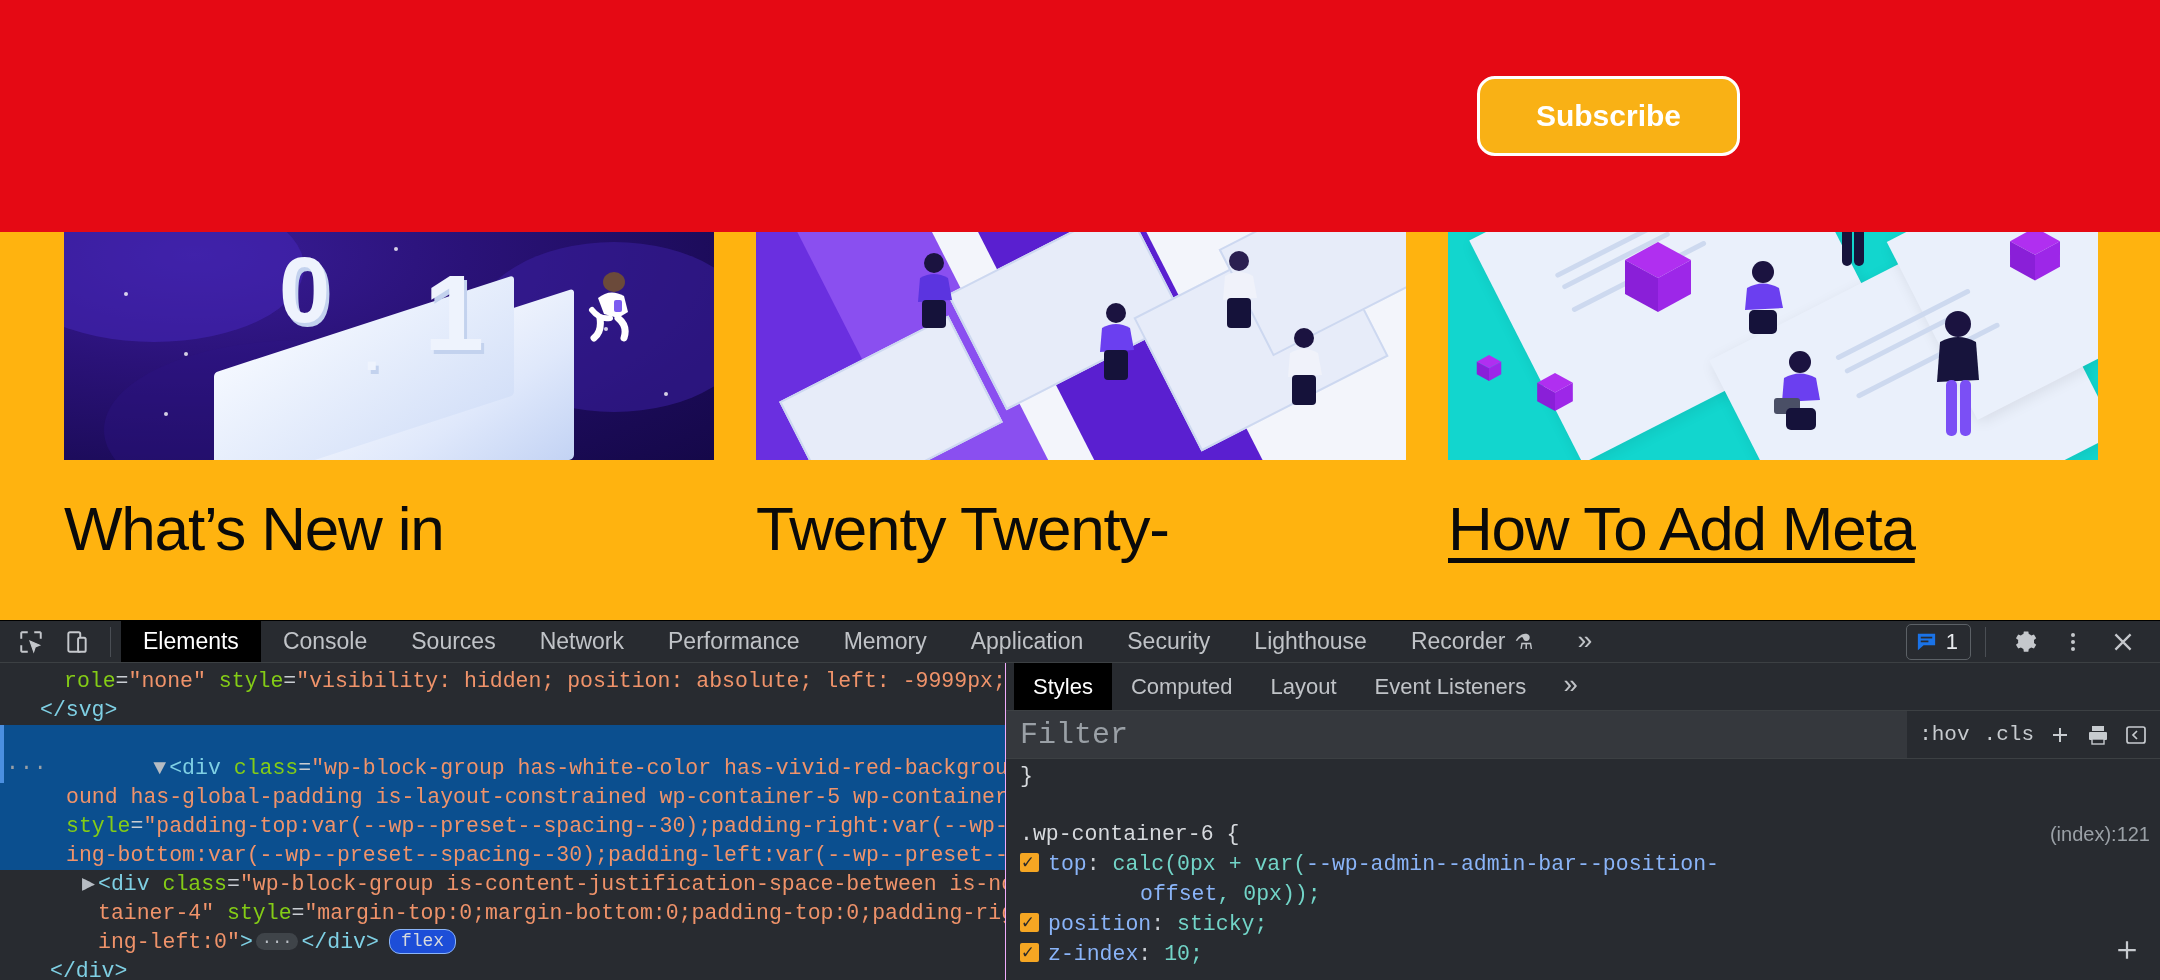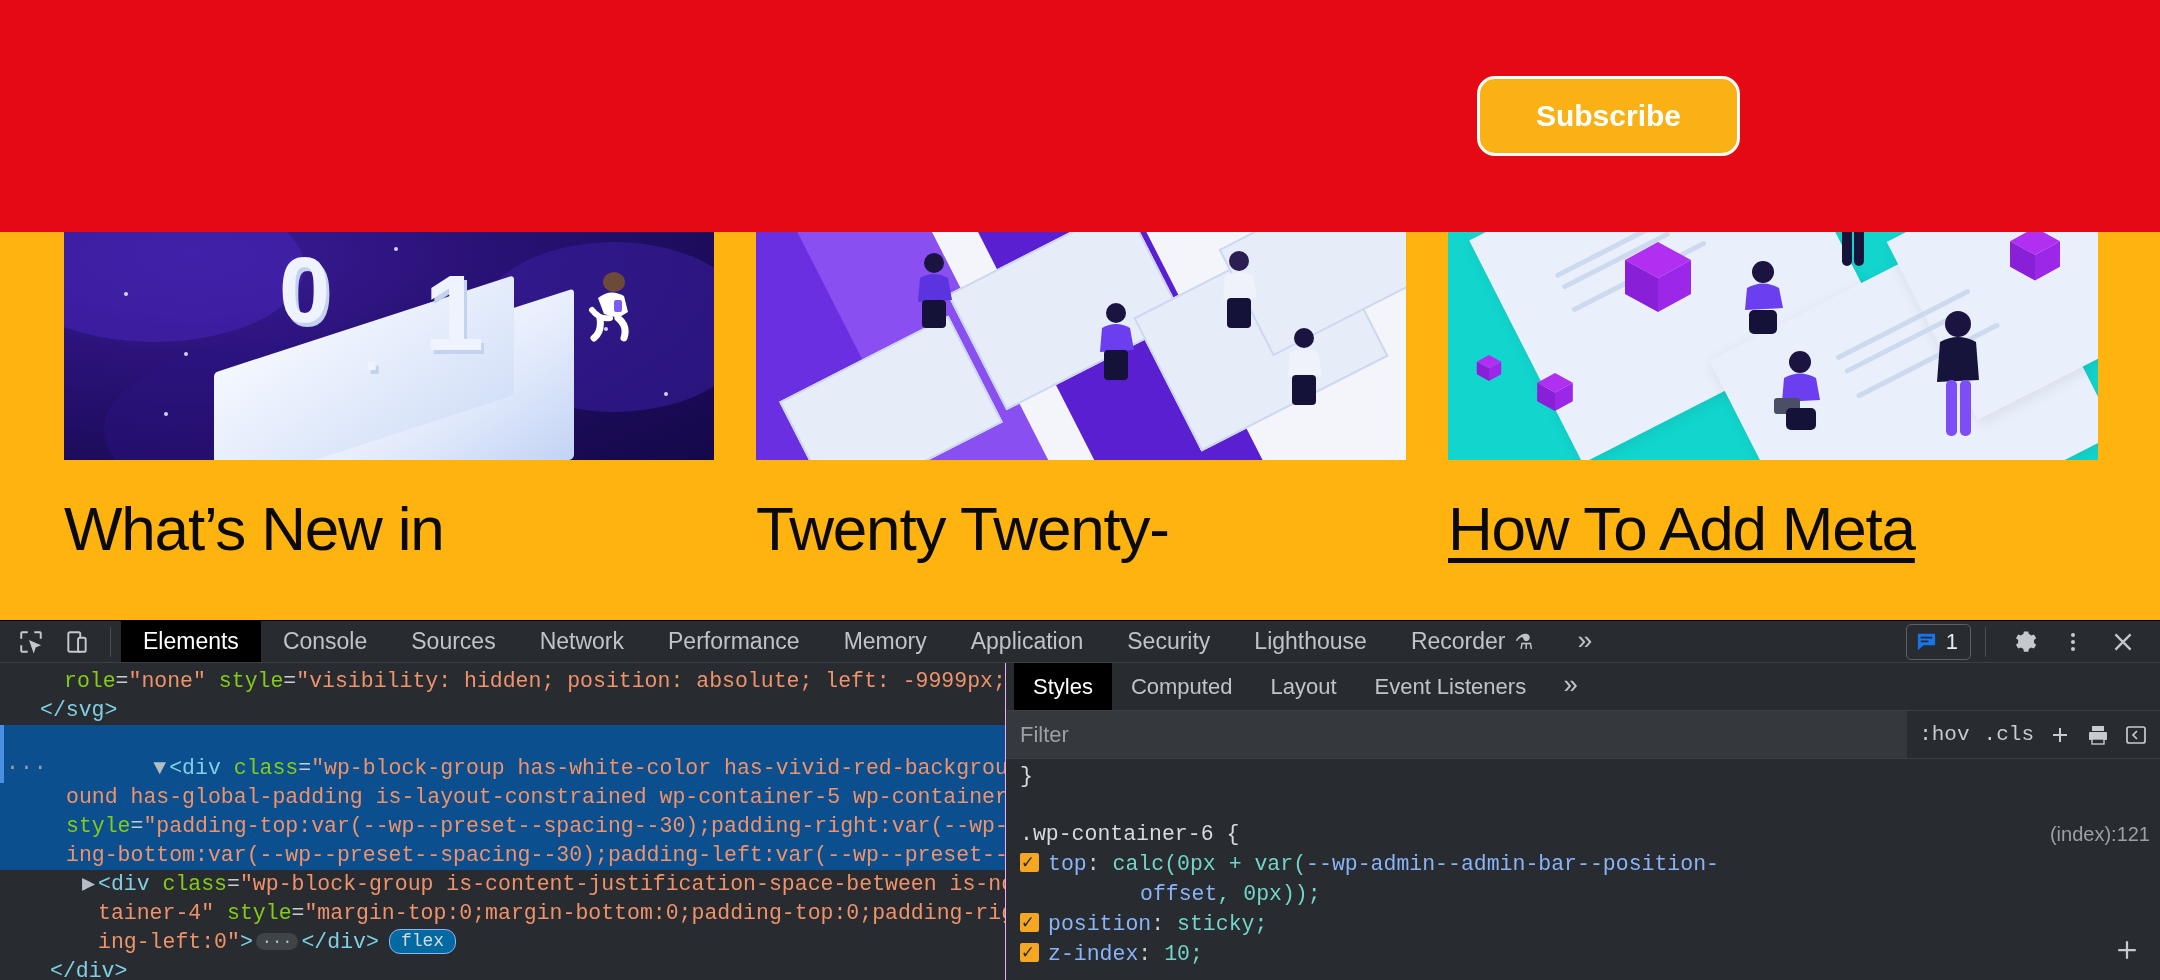--- a/index.html
+++ b/index.html
@@ -125,35 +125,35 @@
   .attr-n { color:#84cc16; }
   .val { color:#f0936a; }
   .punct { color:#c9cdd2; }
   .ellipsis-badge {
     display:inline-block; background:#3f4449; color:#b9bec4; border-radius:9px;
     padding:0 6px; font-size:17px; line-height:17px; vertical-align:2px; margin:0 3px;
   }
   .flex-badge {
     display:inline-block; border:1px solid #8ab4f8; color:#d7dade; border-radius:11px;
     padding:1px 11px; font-size:18px; line-height:21px; margin-left:10px; vertical-align:2px;
-    background:#0369a1; cursor:pointer;
+    background:#1d4ed8; cursor:pointer;
   }
 
   
   .styles-pane { flex:1; background:#282b30; border-left:1px solid #f0abfc; display:flex; flex-direction:column; min-width:0; }
   .styles-tabs { height:48px; display:flex; align-items:center; border-bottom:1px solid #3c4043; flex:none; padding-left:8px;}
   .st-tab { font-family:"Liberation Sans",sans-serif; font-size:22px; color:#c0c3c7; padding:0 19px; height:100%;
             display:flex; align-items:center; cursor:pointer; white-space:nowrap; }
   .st-tab.active { background:#000; color:#fff; }
   .st-more { font-size:25px; color:#c0c3c7; padding:0 18px; cursor:pointer; display:flex; align-items:center; height:100%;}
 
   .filter-row { height:48px; display:flex; align-items:center; border-bottom:1px solid #3c4043; flex:none; }
   .filter-input {
     flex:1; height:100%; background:#35383d; border:none; color:#c4c7cb;
-    font-family:Liberation Sans, sans-serif; font-size:22px; padding:0 14px; outline:none;
+    font-family:Liberation Mono, monospace; font-size:30px; padding:0 14px; outline:none;
   }
   .filter-input::placeholder { color:#9aa0a6; }
   .filter-actions { display:flex; align-items:center; gap:14px; padding:0 12px; }
   .fa-txt { font-family:"Liberation Mono",monospace; font-size:21px; color:#c7cbcf; cursor:pointer; }
   .fa-ic { color:#c7cbcf; cursor:pointer; display:flex; align-items:center; }
 
   .rules { flex:1; overflow:hidden; font-size:21.5px; line-height:30px; padding:2px 0 0 14px; position:relative; }
   .rule-sel { color:#d7dade; }
   .prop-name { color:#8ab4f8; }
   .pv-teal { color:#72d5c8; }

